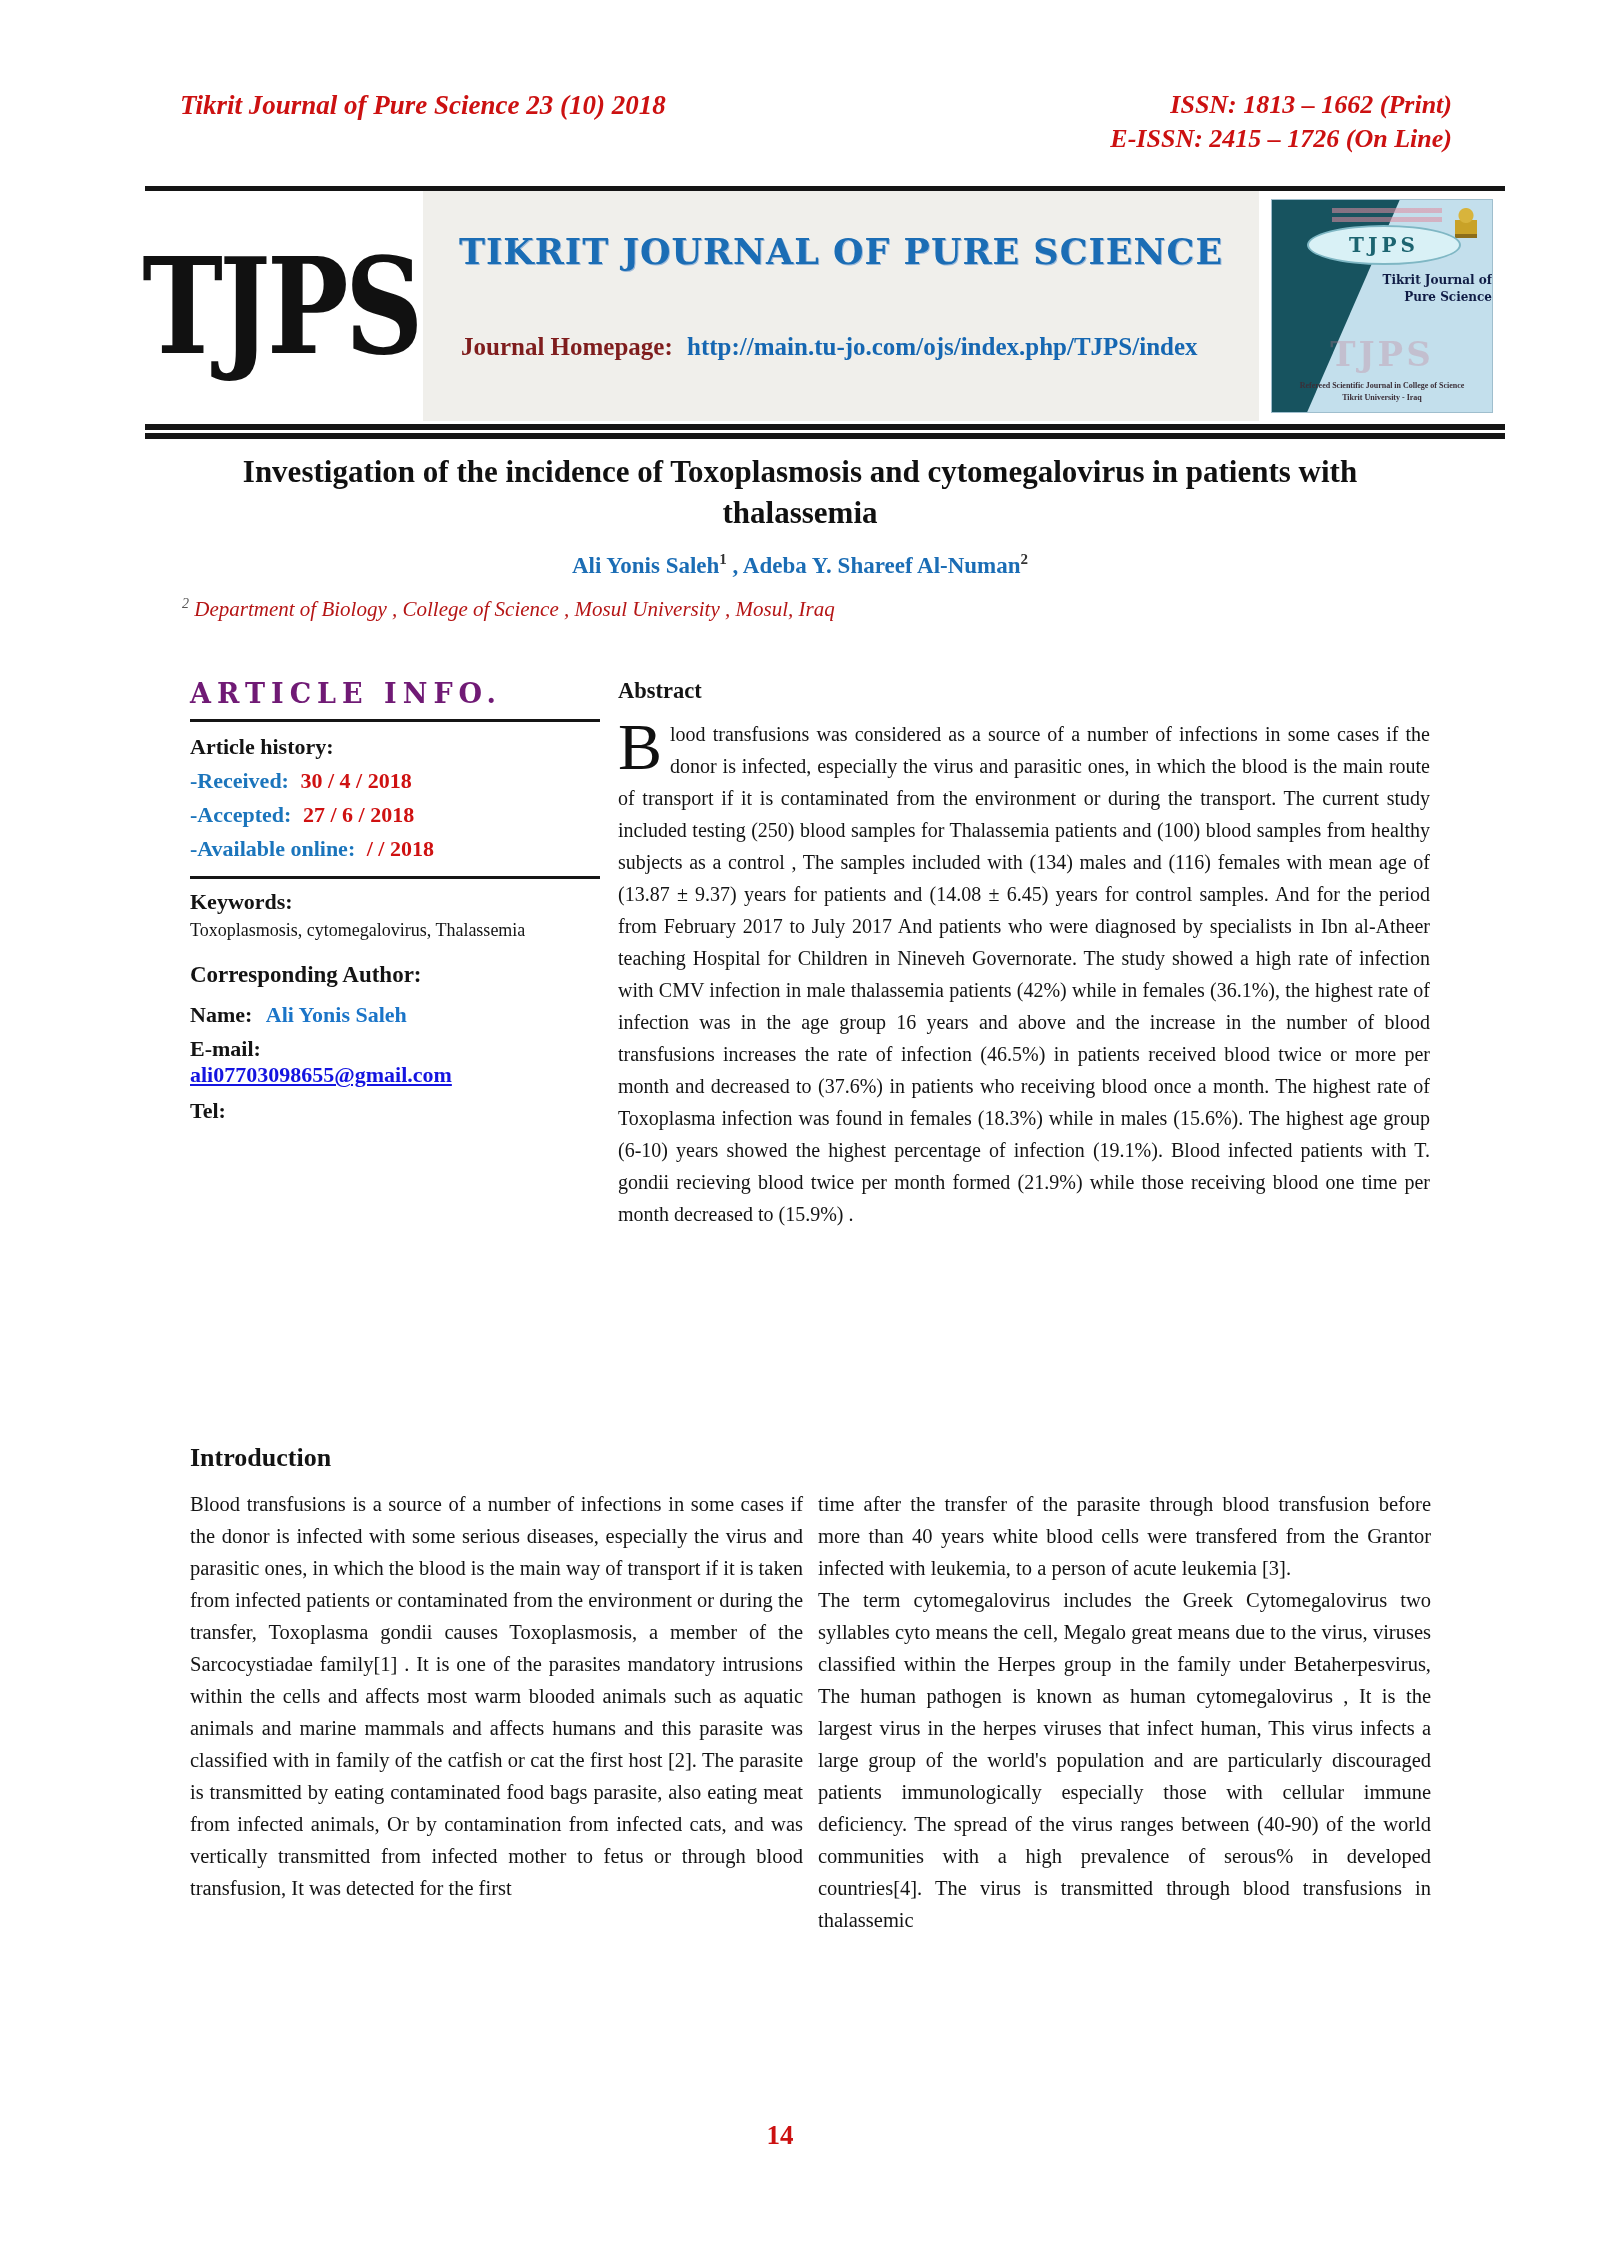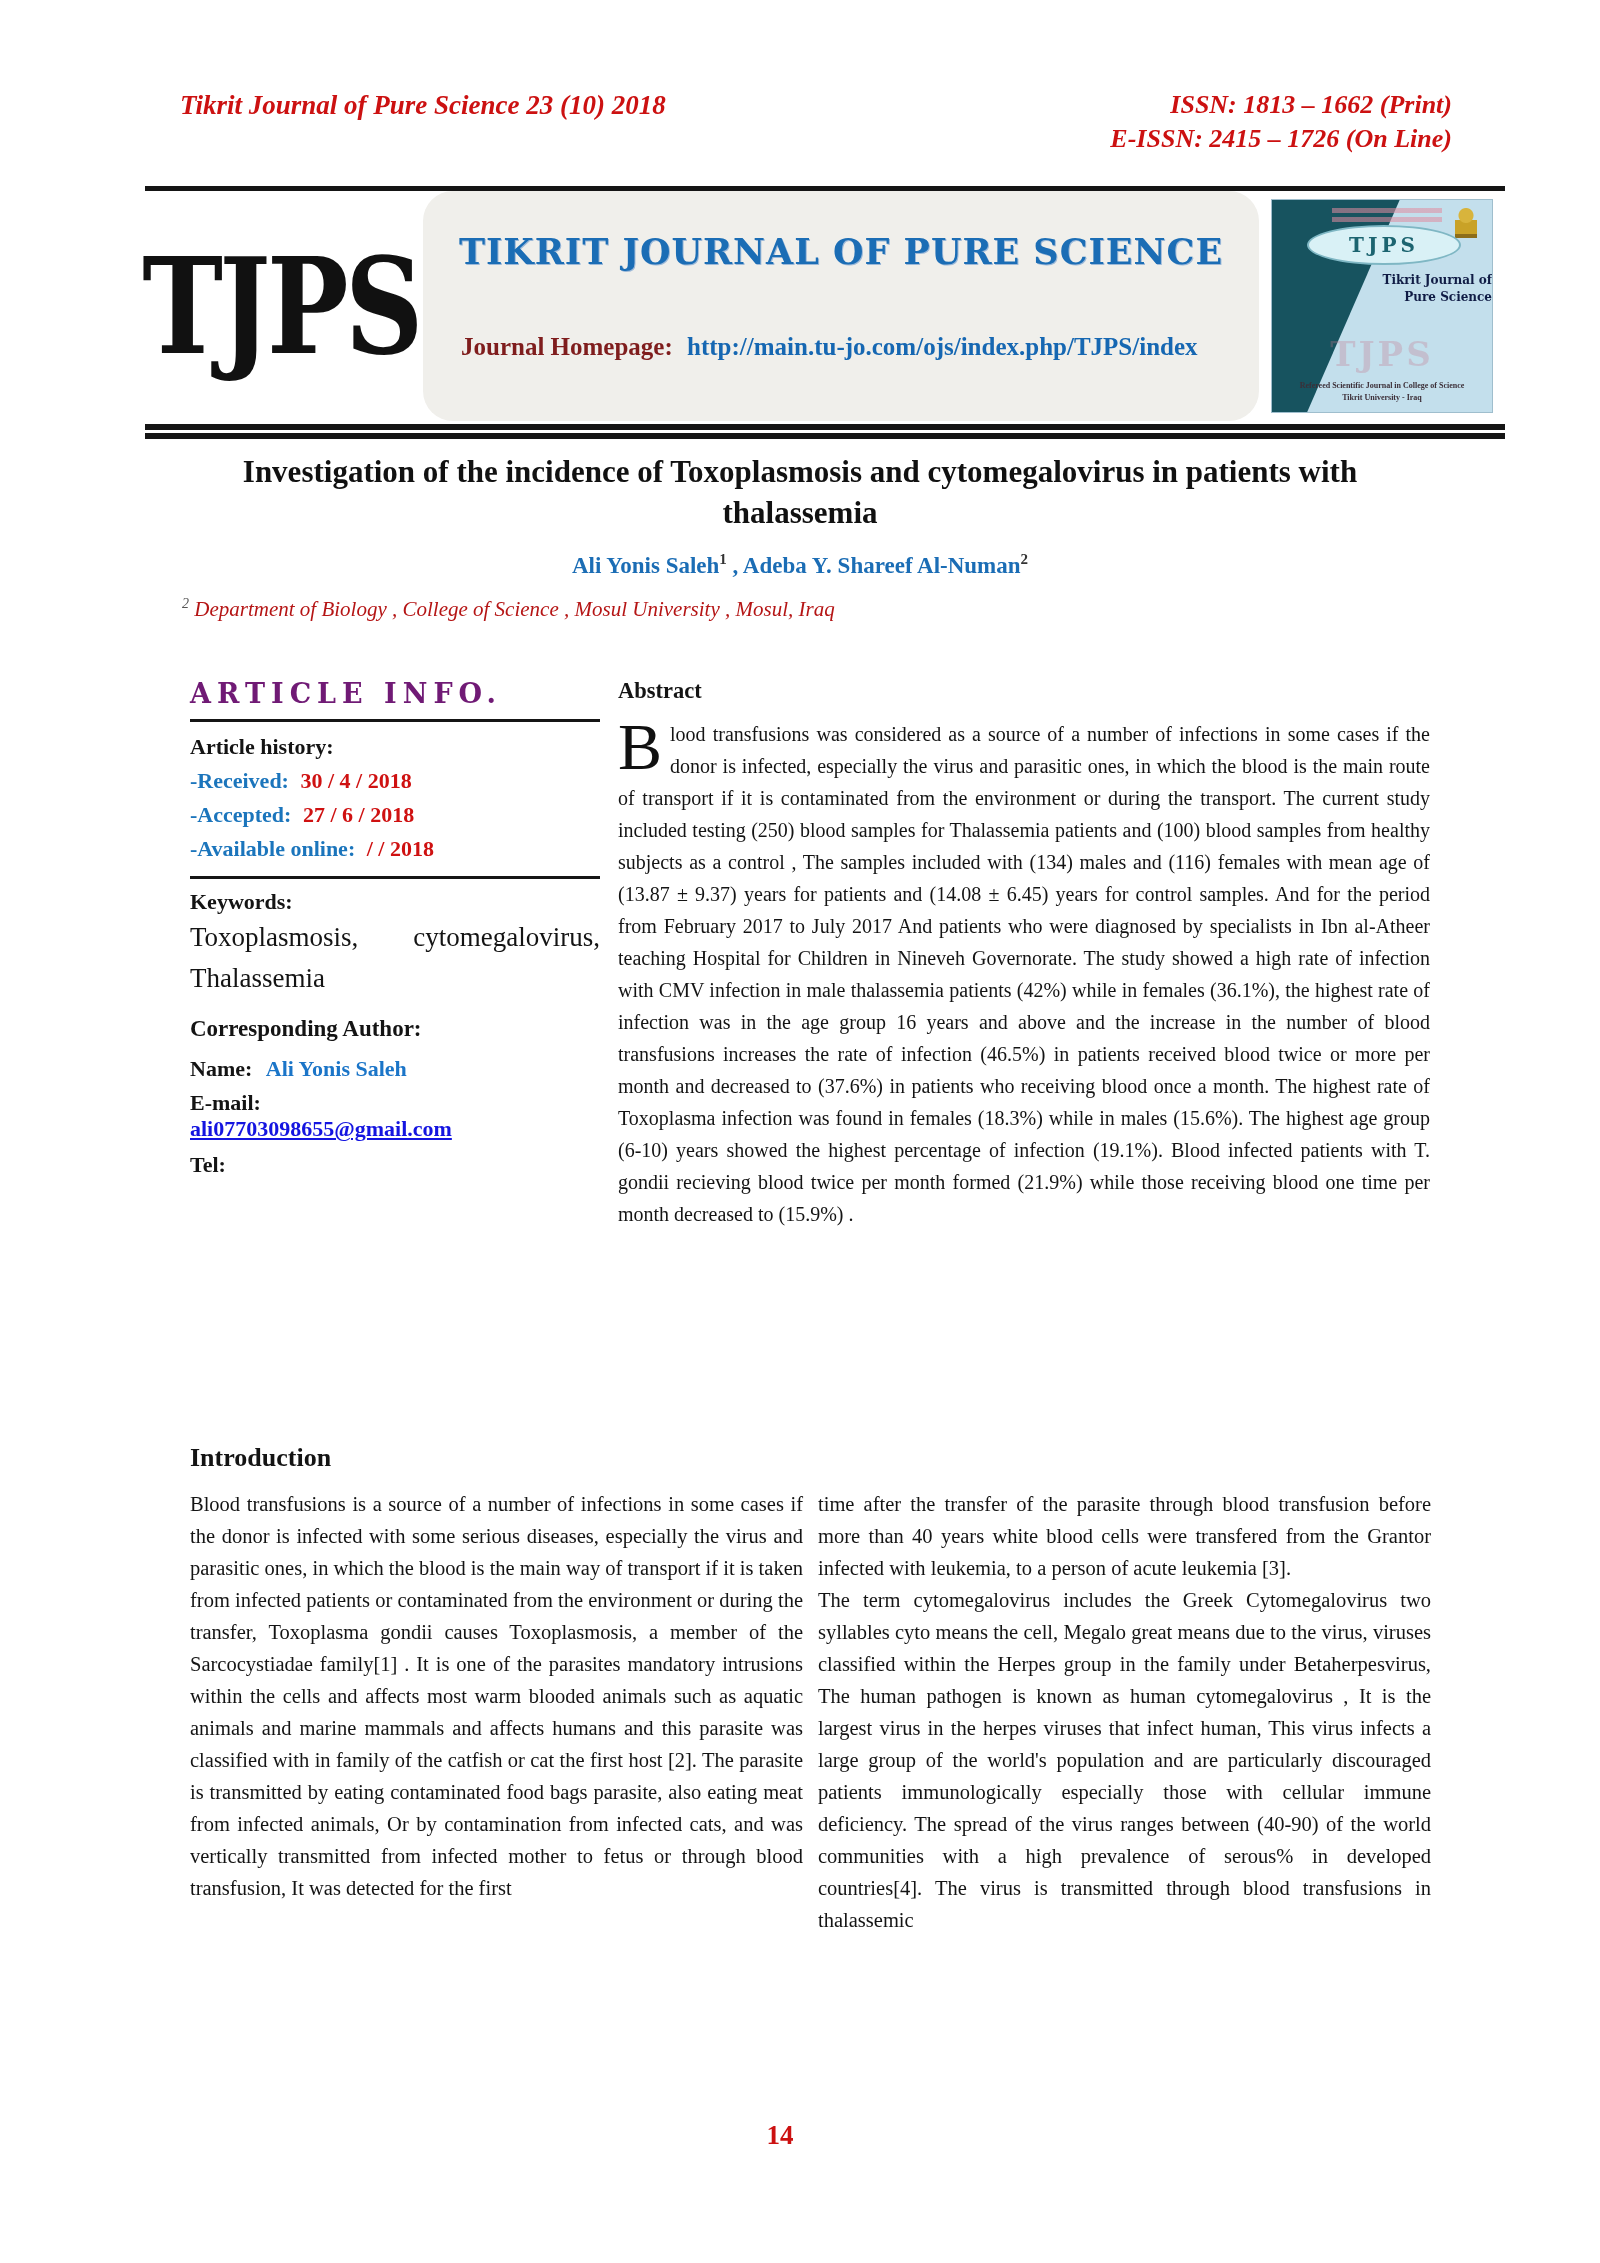--- a/index.html
+++ b/index.html
@@ -22,21 +22,21 @@
   
   .banner {
     position:absolute; top:186px; left:145px; width:1360px; height:230px;
     border-top:5px solid #151515; display:flex; align-items:stretch; background:#ffffff;
   }
   .logo {
     width:272px; display:flex; align-items:center; justify-content:center;
     font-family:"DejaVu Serif", serif; font-weight:bold; font-size:118px;
     transform:scale(0.92,1.12); letter-spacing:-4px; color:#111;
   }
-  .banner-mid { flex:1; background:#f0efeb; margin-left:6px; position:relative;border-radius:30px; }
+  .banner-mid { flex:1; background:#f0efeb; margin-left:6px; position:relative; }
   .banner-title {
     position:absolute; top:40px; width:100%; text-align:center;
     font-family:"DejaVu Serif", serif; font-weight:bold; font-size:35px;
     letter-spacing:1px; color:#1b6db5; text-shadow:1px 1px 0 #9db9d8;
   }
   .homepage-line { position:absolute; top:142px; left:38px; white-space:nowrap; font-size:25px; font-weight:bold; }
   .hp-label { color:#7f1d1d; }
   .hp-url { color:#1667b2; text-decoration:none; margin-left:8px; }
 
   
@@ -105,21 +105,21 @@
   .ai-heading {
     font-family:"DejaVu Serif", serif; font-size:27px; font-weight:bold;
     letter-spacing:6px; padding-bottom:10px; border-bottom:3px solid #151515; color:#701a75;
   }
   .hist-label { font-size:22px; font-weight:bold; margin-top:12px; }
   .hist-block { border-bottom:3px solid #151515; padding-bottom:14px; }
   .hist-line { font-size:22px; font-weight:bold; margin-top:8px; }
   .hist-line .lab { color:#1b75bc; }
   .hist-line .val { color:#cf1111; margin-left:6px; }
   .kw-label { font-size:22px; font-weight:bold; margin-top:10px; }
-  .kw-text { font-size:27px; text-align:justify; line-height:1.5; margin-top:2px; }
+  .kw-text { font-size:18px; text-align:justify; line-height:1.5; margin-top:2px; }
   .corr-label { font-size:23px; font-weight:bold; margin-top:18px; }
   .name-line { font-size:22px; font-weight:bold; margin-top:14px; }
   .name-line .val { color:#1b75c8; margin-left:8px; }
   .email-label { font-size:22px; font-weight:bold; margin-top:8px; }
   .email-value { font-size:22px; font-weight:bold; color:#1414e0; text-decoration:underline; }
   .tel-label { font-size:22px; font-weight:bold; margin-top:10px; }
 
   .abs-heading { font-size:22.5px; font-weight:bold; margin:0 0 14px 0; }
   .abs-text { font-size:20px; line-height:1.6; text-align:justify; margin:0; }
   .dropcap {

